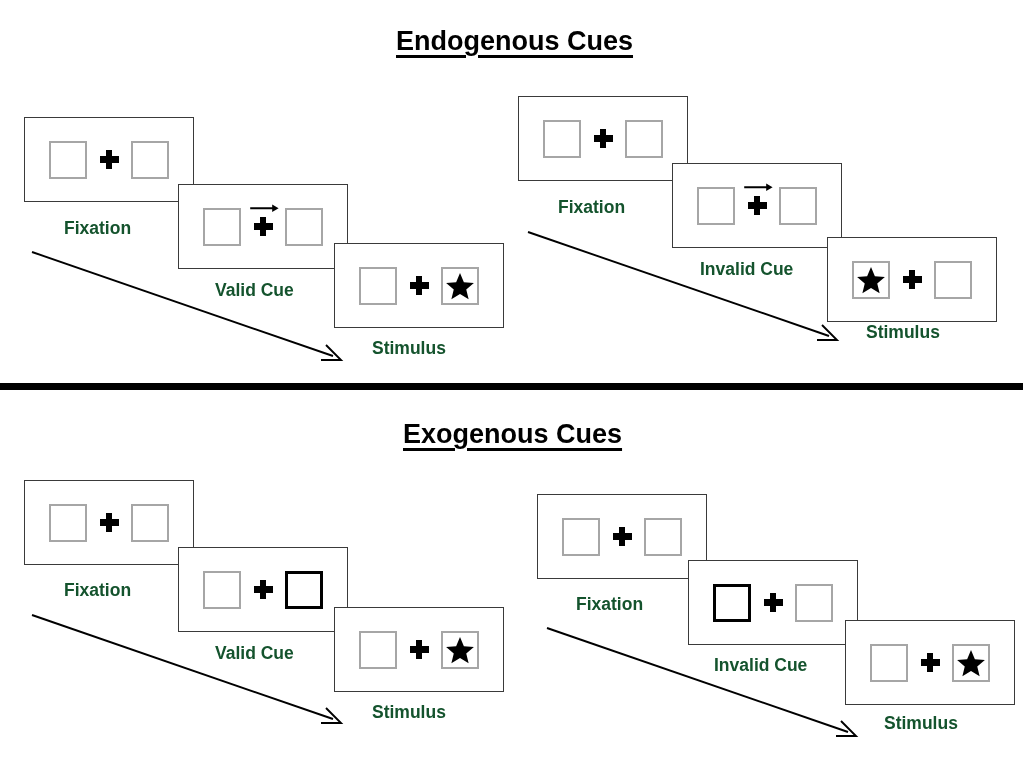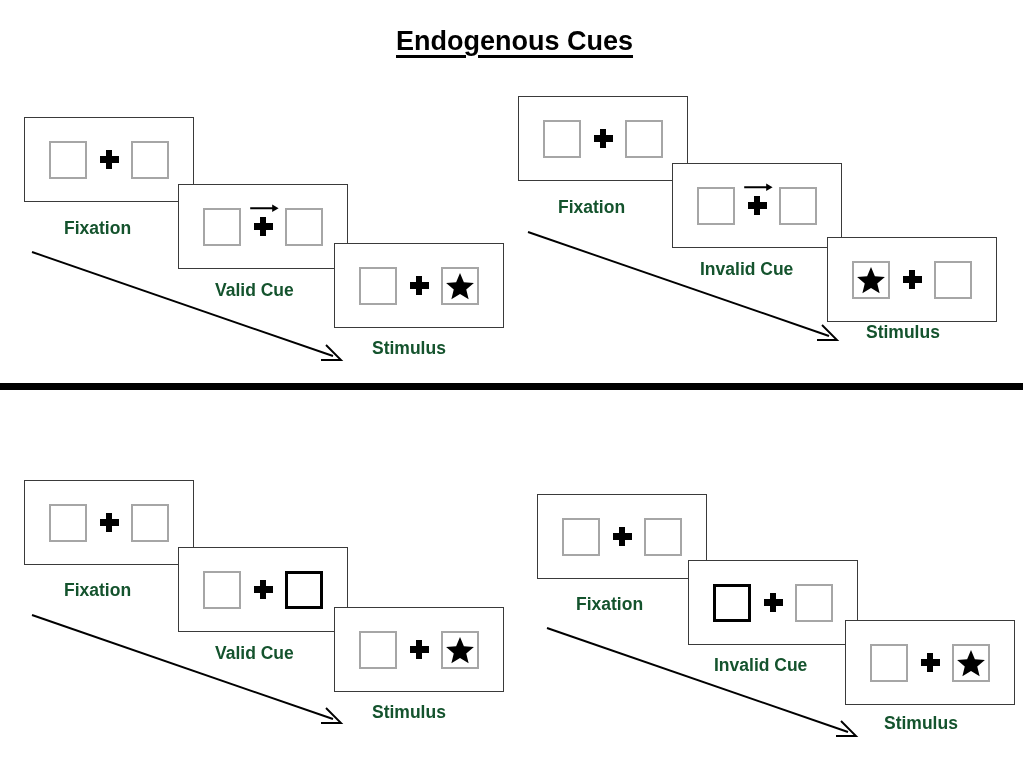--- a/index.html
+++ b/index.html
@@ -108,20 +108,21 @@
   
   .time-arrow{position:absolute;overflow:visible;}
 </style>
 </head>
 <body>
 
 <div id="stage">
 
   <div class="section-title" style="left:396px;top:26px;">Endogenous Cues</div>
 
+  <div class="section-title" style="left:403px;top:419px;">Exogenous Cues</div>
 
   <div class="divider" style="top:383px;"></div>
 
   <div class="panel" style="left:24px;top:117px;width:170px;height:85px;">
     <div class="panel-inner">
       <div class="box"></div>
       <div class="plus-wrap">
         <div class="plus"></div>
       </div>
       <div class="box"></div>

